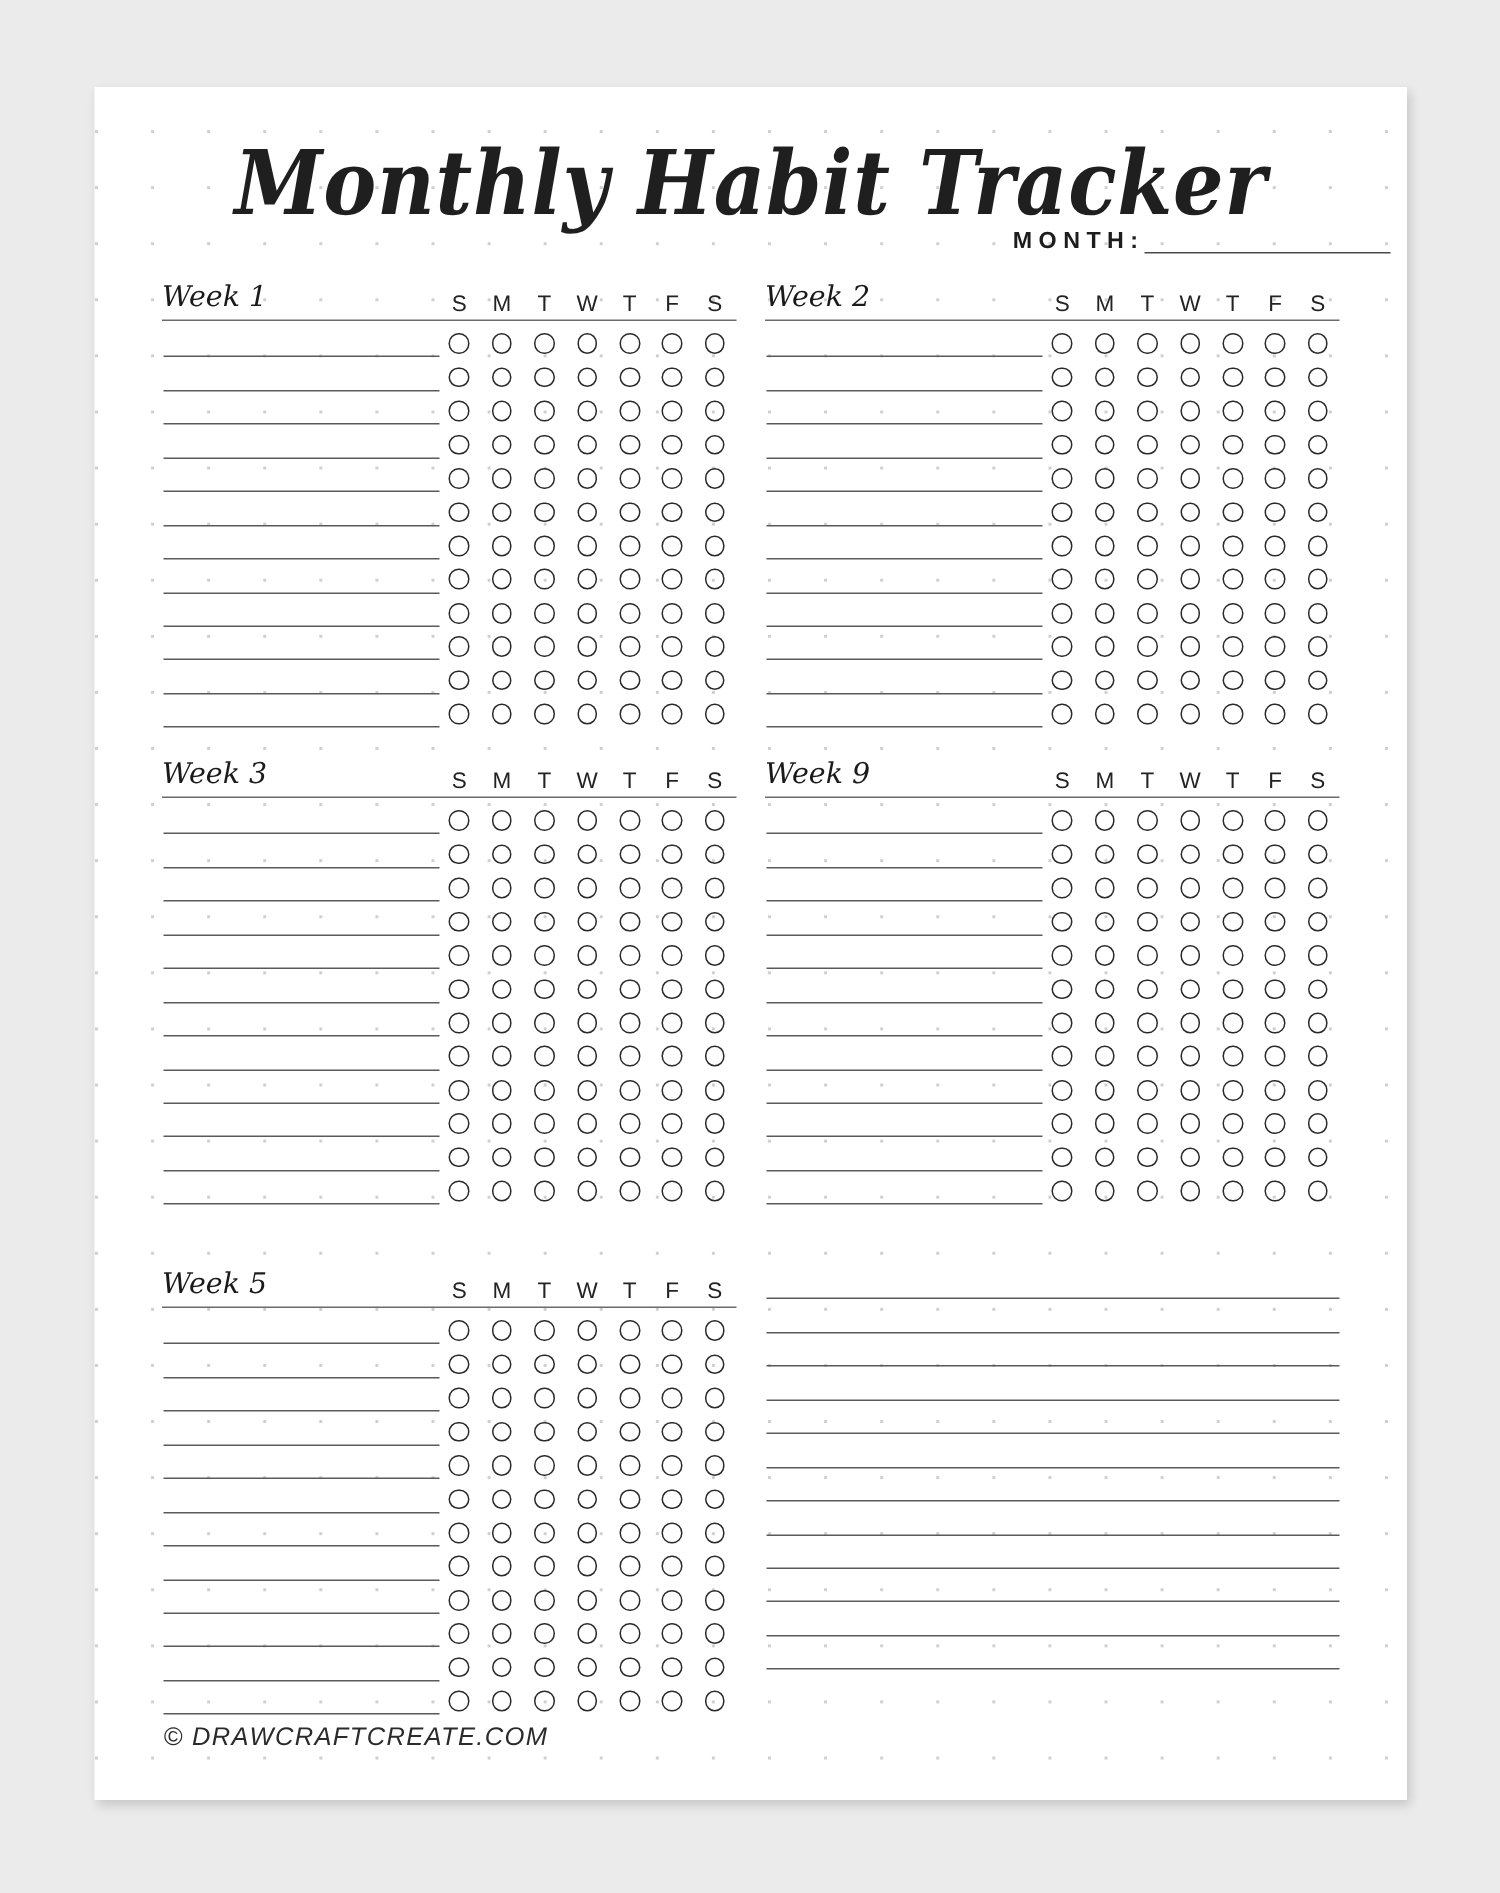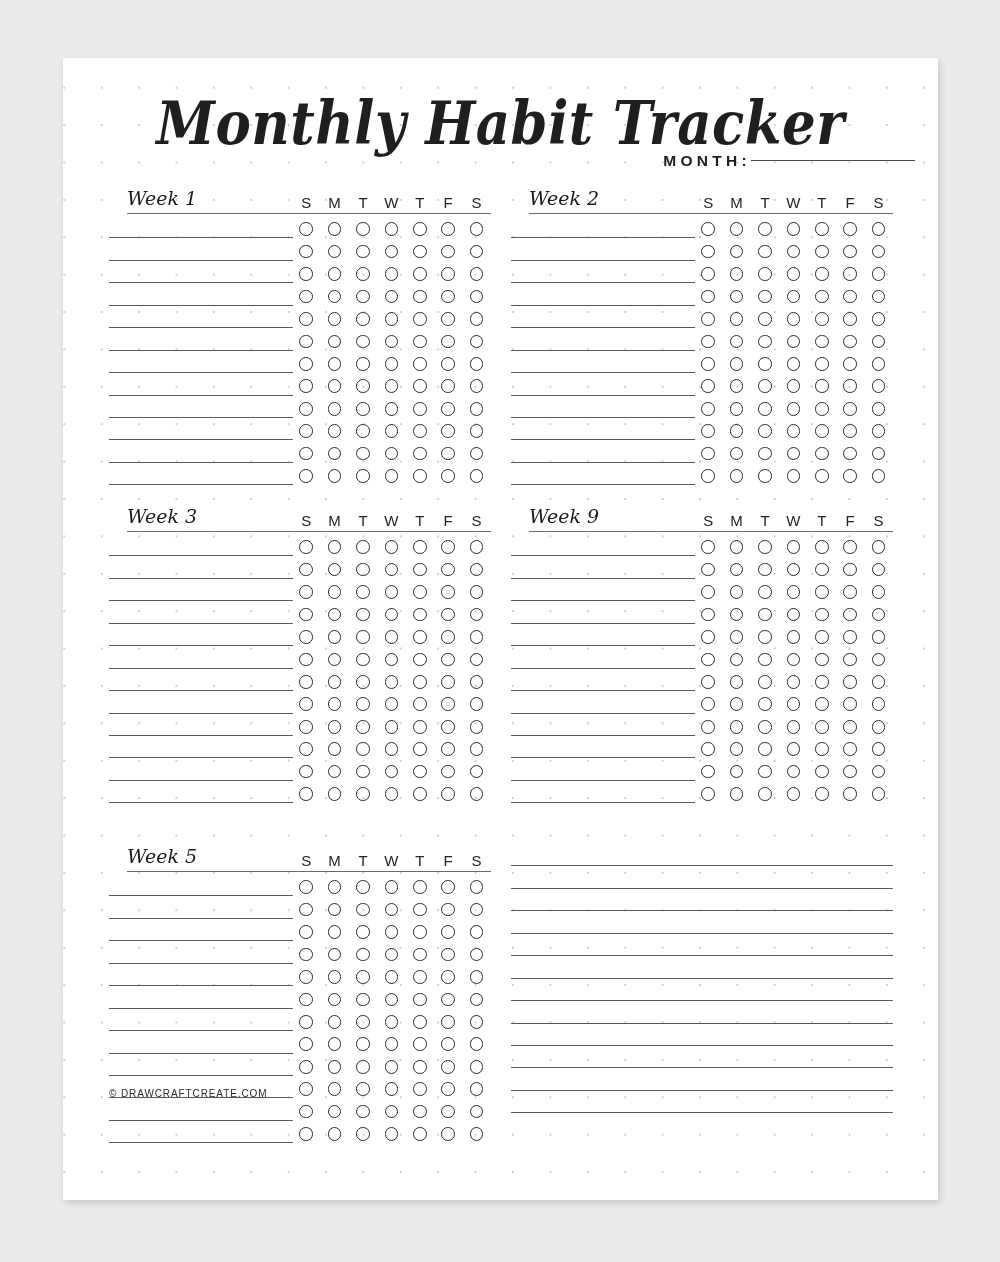--- a/index.html
+++ b/index.html
@@ -59,24 +59,24 @@
     font-size: 53px;
     letter-spacing: 0.5px;
     color: #201f1f;
     white-space: nowrap;
     transform: scaleY(1.12);
     transform-origin: center top;
   }
 
   .month-row {
     position: absolute;
-    right: 23px;
+    right: 11px;
     top: 95px;
     display: flex;
-    align-items: center;
+    align-items: flex-end;
     gap: 0;
   }
   .month-label {
     font-size: 15.5px;
     letter-spacing: 4.3px;
     font-weight: 600;
     color: #1d1d1d;
     line-height: 1;
     padding-bottom: 1px;
   }
@@ -94,21 +94,20 @@
   .block.col-left  { left: 45px; }
   .block.col-right { left: 447px; }
 
   .block.row-1 { top: 126px; }
   .block.row-2 { top: 444px; }
   .block.row-3 { top: 784px; }
 
   .block-head {
     position: relative;
     height: 30px;
-    margin-left: 19px;
   }
   .block-title {
     position: absolute;
     left: 0;
     bottom: 5px;
     font-family: "DejaVu Serif", serif;
     font-style: italic;
     font-weight: 400;
     font-size: 19px;
     color: #1a1a1a;
@@ -181,25 +180,26 @@
     left: 1px;
     right: 0;
     bottom: 2px;
     border-bottom: 1.5px solid #5a5a5a;
   }
 
   
   .footer {
     position: absolute;
     left: 46px;
-    top: 1030px;
-    font-size: 10px;
+    top: 1090px;
+    font-size: 17px;
     letter-spacing: 0.9px;
     color: #2b2b2b;
     white-space: nowrap;
+    font-style: italic;
   }
 </style>
 </head>
 <body>
 
 <div id="stage">
   <div id="sheet">
     <div id="dotgrid"></div>
     <div id="content">
 

